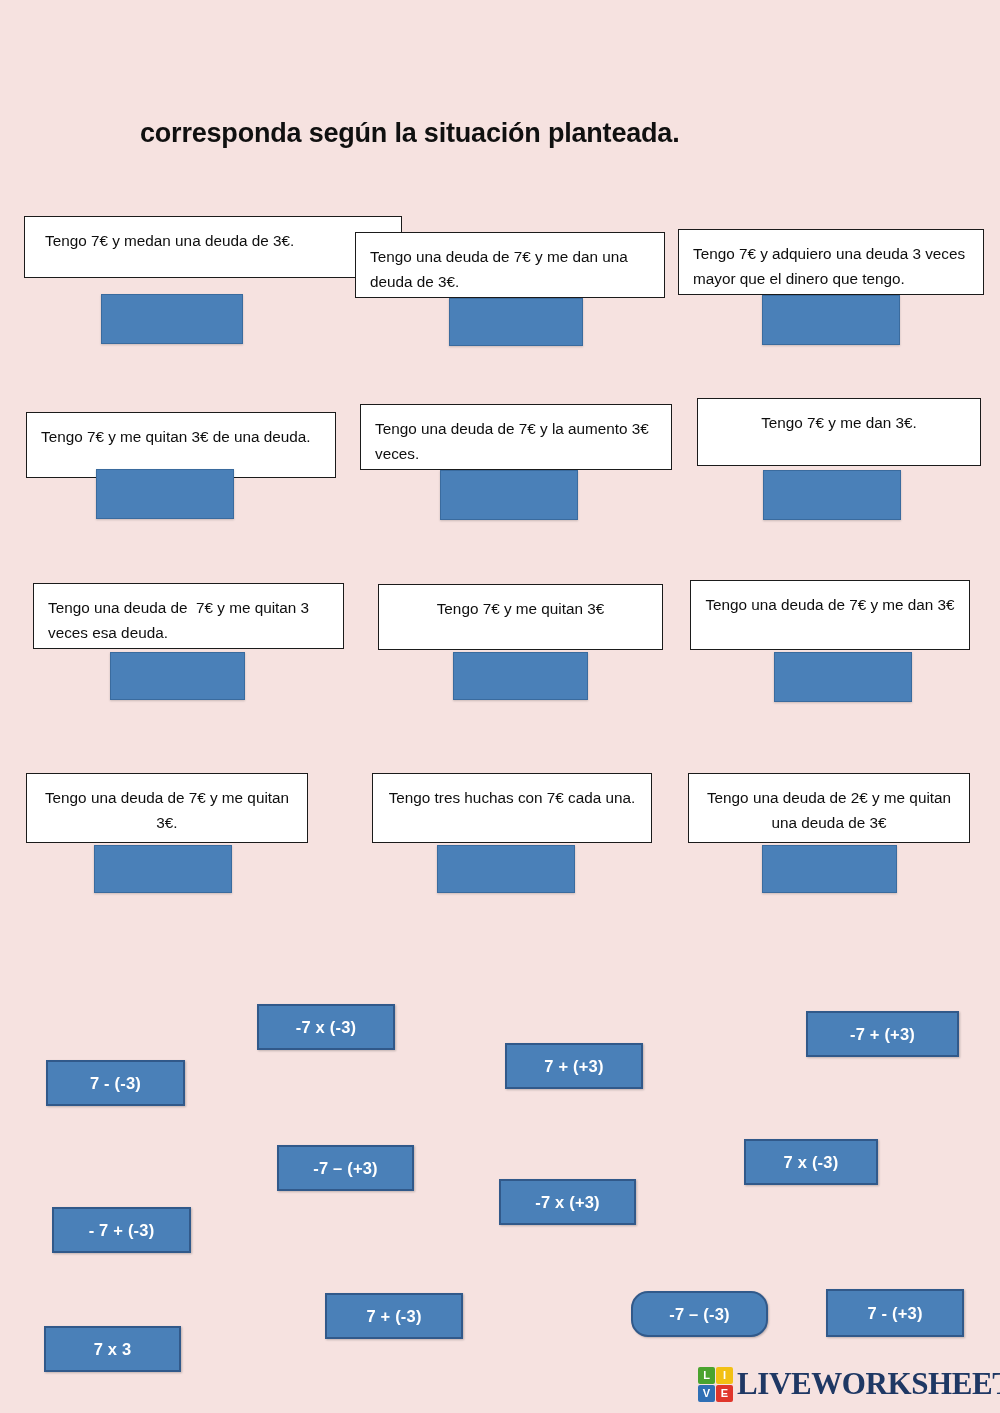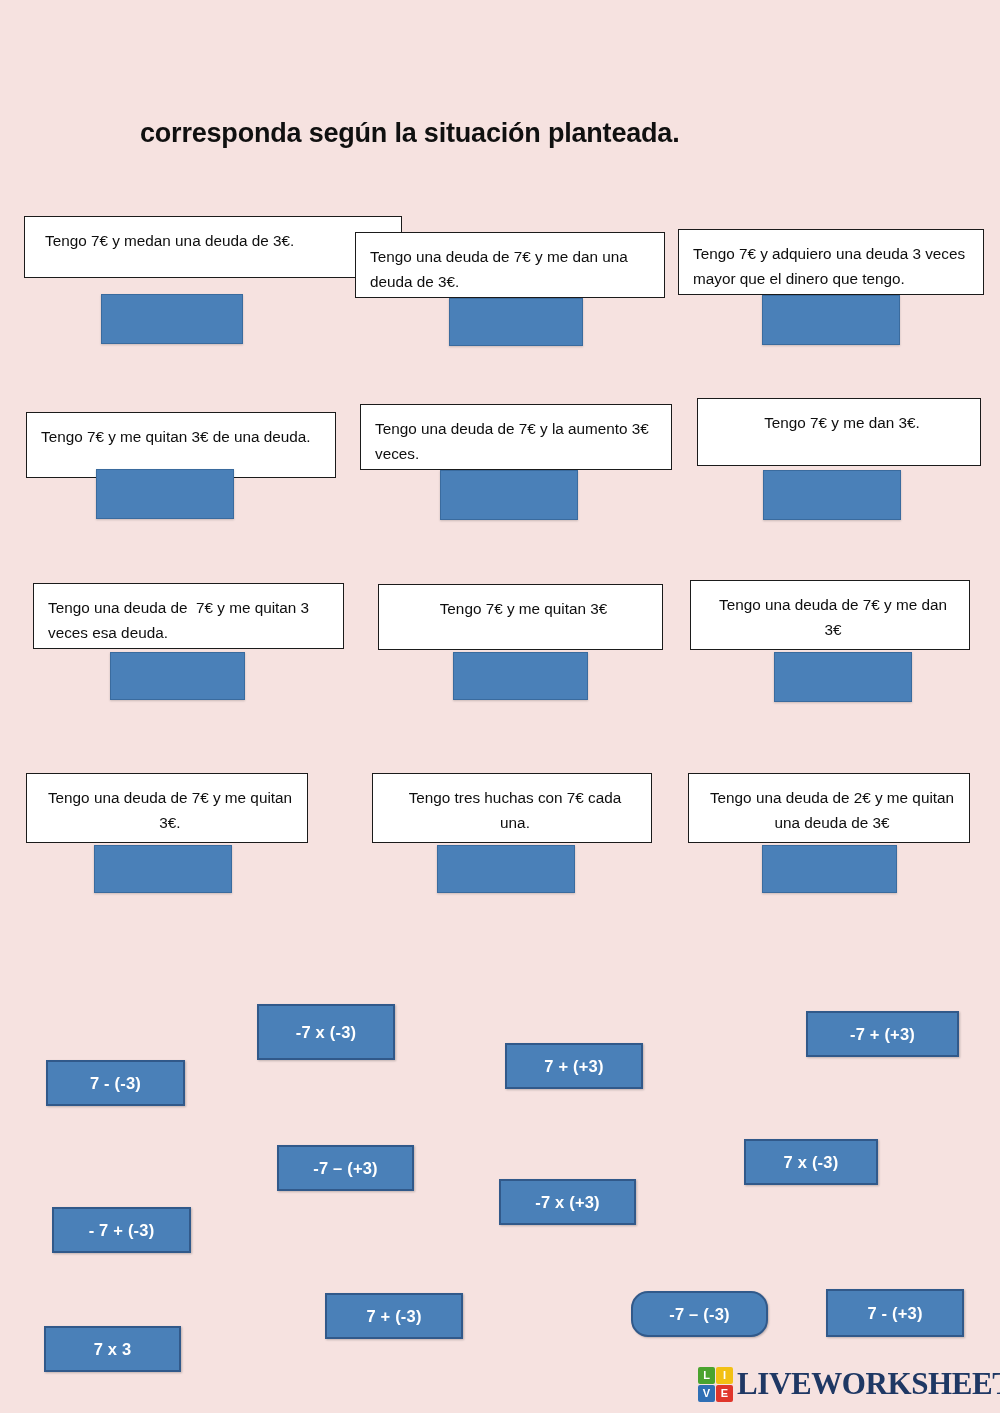--- a/index.html
+++ b/index.html
@@ -40,21 +40,21 @@
     box-sizing: border-box;
     background: #ffffff;
     border: 1.6px solid #1b1b1b;
     padding: 12px 14px 10px 14px;
     font-size: 15.3px;
     color: #0e0e0e;
     line-height: 1.62;
     overflow: hidden;
     white-space: pre-wrap;
   }
-  .statement.center { text-align: center; padding-left: 20px; }
+  .statement.center { text-align: center; }
   .statement.left { text-align: left; }
 
   .dropzone {
     position: absolute;
     box-sizing: border-box;
     background: #4a80b8;
     border: 1.4px solid #3a6b9e;
     box-shadow: 0 1px 2px rgba(0,0,0,0.18);
   }
 
@@ -165,21 +165,21 @@
       <div class="statement center" style="left: 372px; top: 773px; width: 280px; height: 70px;">Tengo tres huchas con 7€ cada una.</div>
       <div class="dropzone" style="left: 437px; top: 845px; width: 138px; height: 48px;"></div>
     </div>
     <div class="card">
       <div class="statement center" style="left: 688px; top: 773px; width: 282px; height: 70px;">Tengo una deuda de 2€ y me quitan una deuda de 3€</div>
       <div class="dropzone" style="left: 762px; top: 845px; width: 135px; height: 48px;"></div>
     </div>
   </div>
 
 <div id="tiles-layer">
-    <div class="tile" style="left: 257px; top: 1004px; width: 138px; height: 56px;">-7 x (-3)</div>
+    <div class="tile" style="left: 257px; top: 1004px; width: 138px; height: 46px;">-7 x (-3)</div>
     <div class="tile" style="left: 806px; top: 1011px; width: 153px; height: 46px;">-7 + (+3)</div>
     <div class="tile" style="left: 505px; top: 1043px; width: 138px; height: 46px;">7 + (+3)</div>
     <div class="tile" style="left: 46px; top: 1060px; width: 139px; height: 46px;">7 - (-3)</div>
     <div class="tile" style="left: 277px; top: 1145px; width: 137px; height: 46px;">-7 – (+3)</div>
     <div class="tile" style="left: 744px; top: 1139px; width: 134px; height: 46px;">7 x (-3)</div>
     <div class="tile" style="left: 499px; top: 1179px; width: 137px; height: 46px;">-7 x (+3)</div>
     <div class="tile" style="left: 52px; top: 1207px; width: 139px; height: 46px;">- 7 + (-3)</div>
     <div class="tile" style="left: 325px; top: 1293px; width: 138px; height: 46px;">7 + (-3)</div>
     <div class="tile" style="left: 631px; top: 1291px; width: 137px; height: 46px; border-radius: 17px;">-7 – (-3)</div>
     <div class="tile" style="left: 826px; top: 1289px; width: 138px; height: 48px;">7 - (+3)</div>

